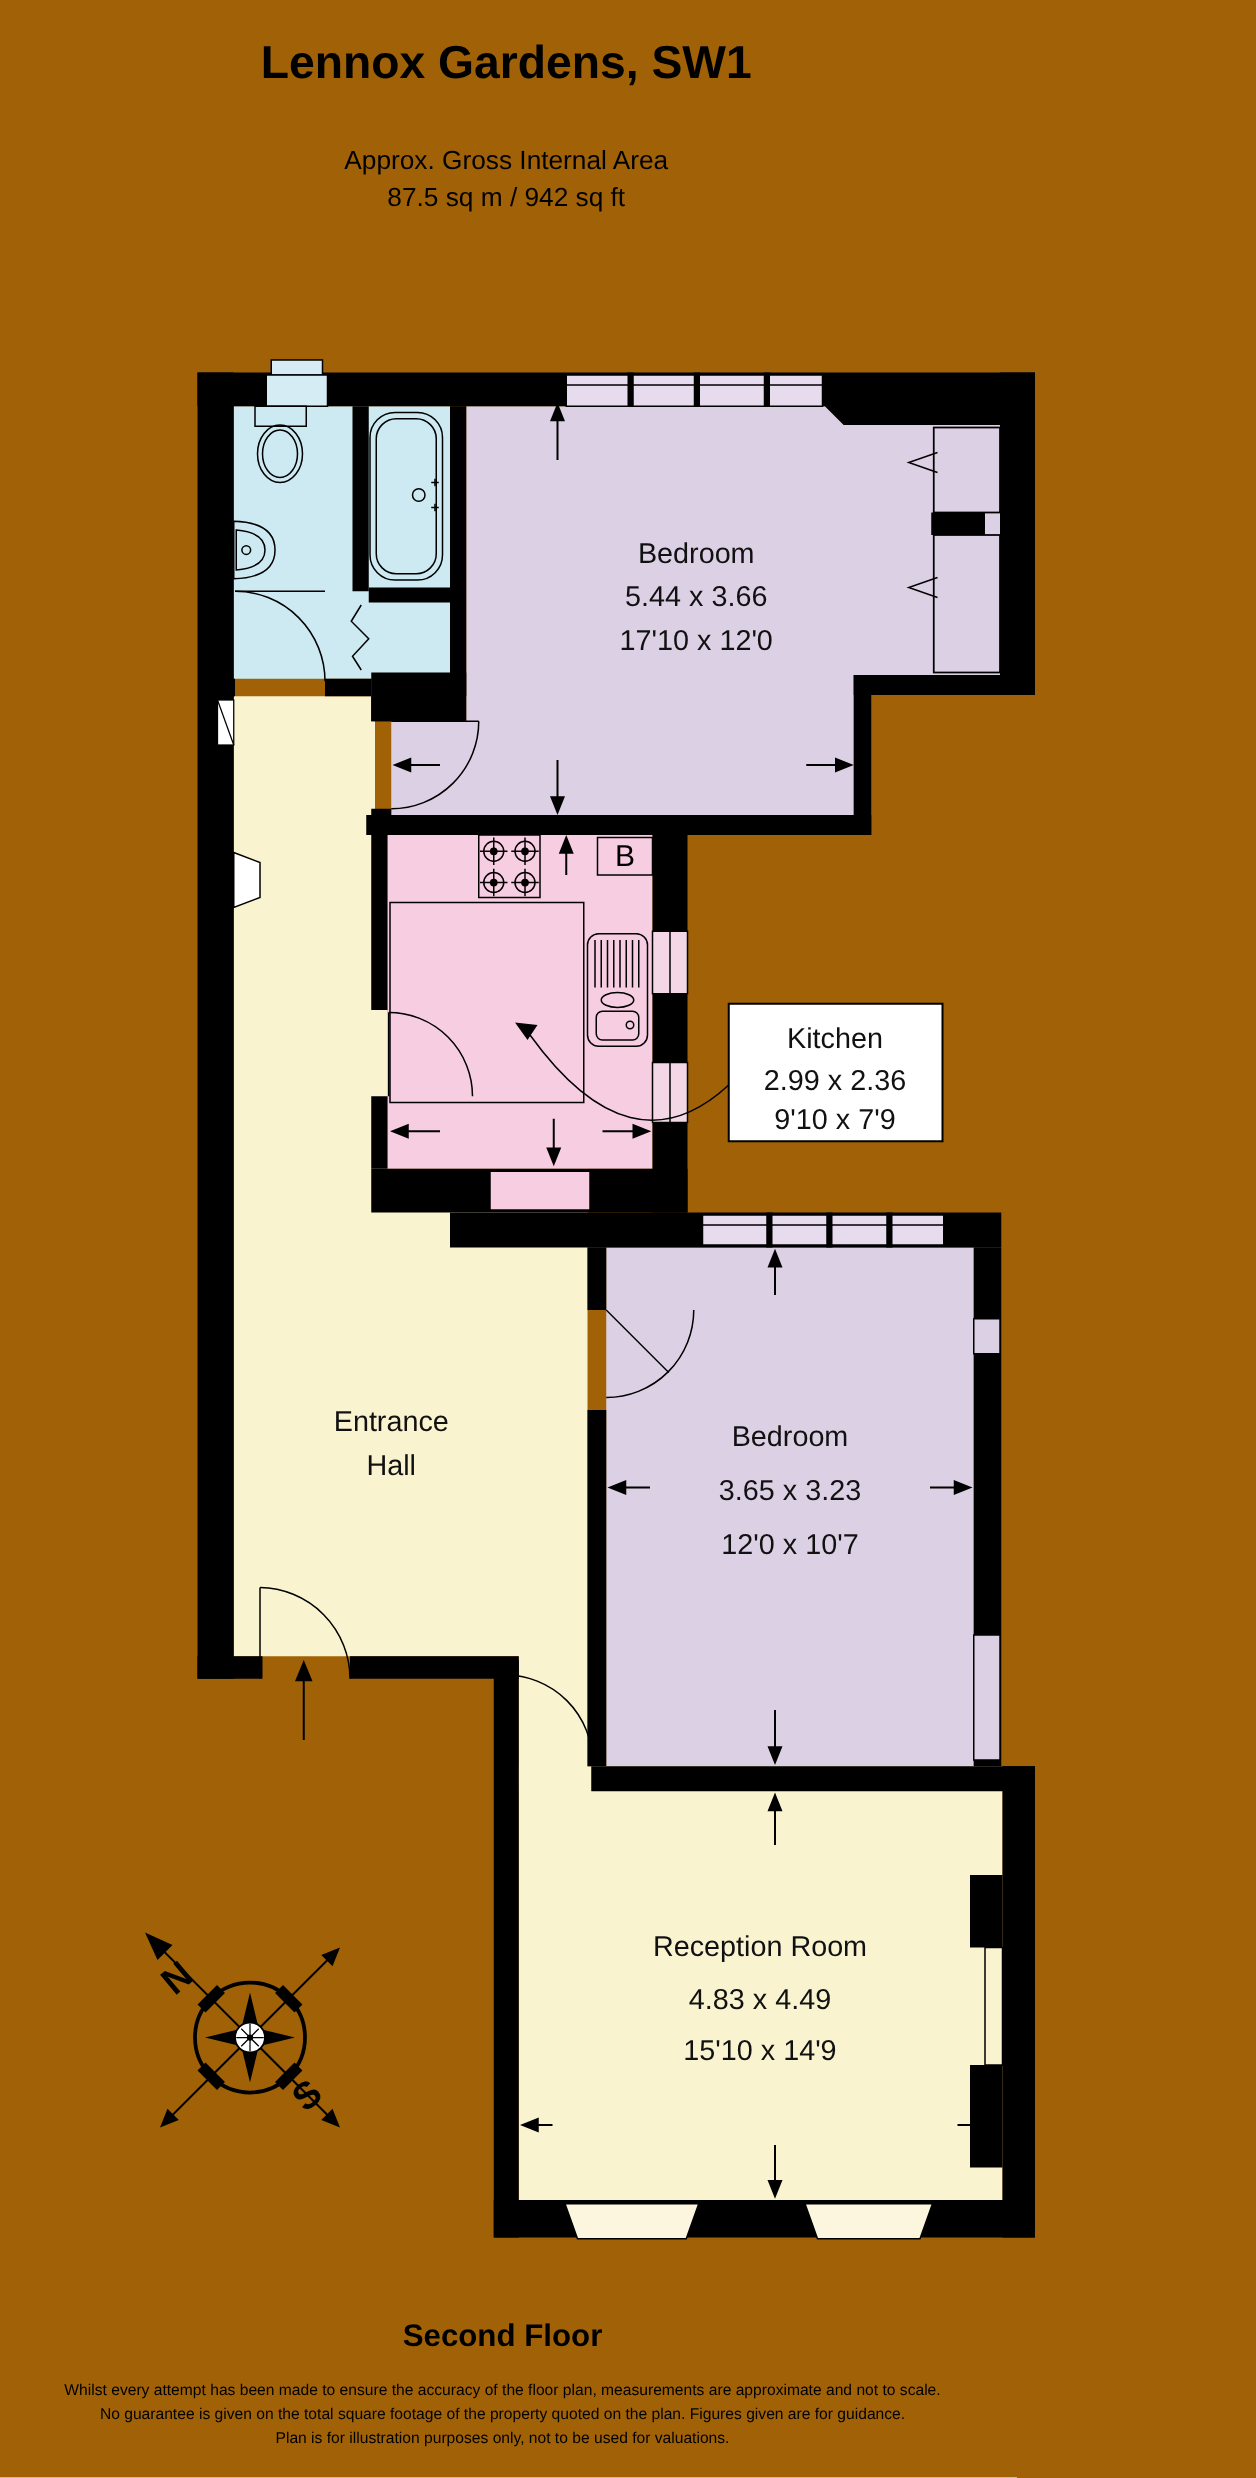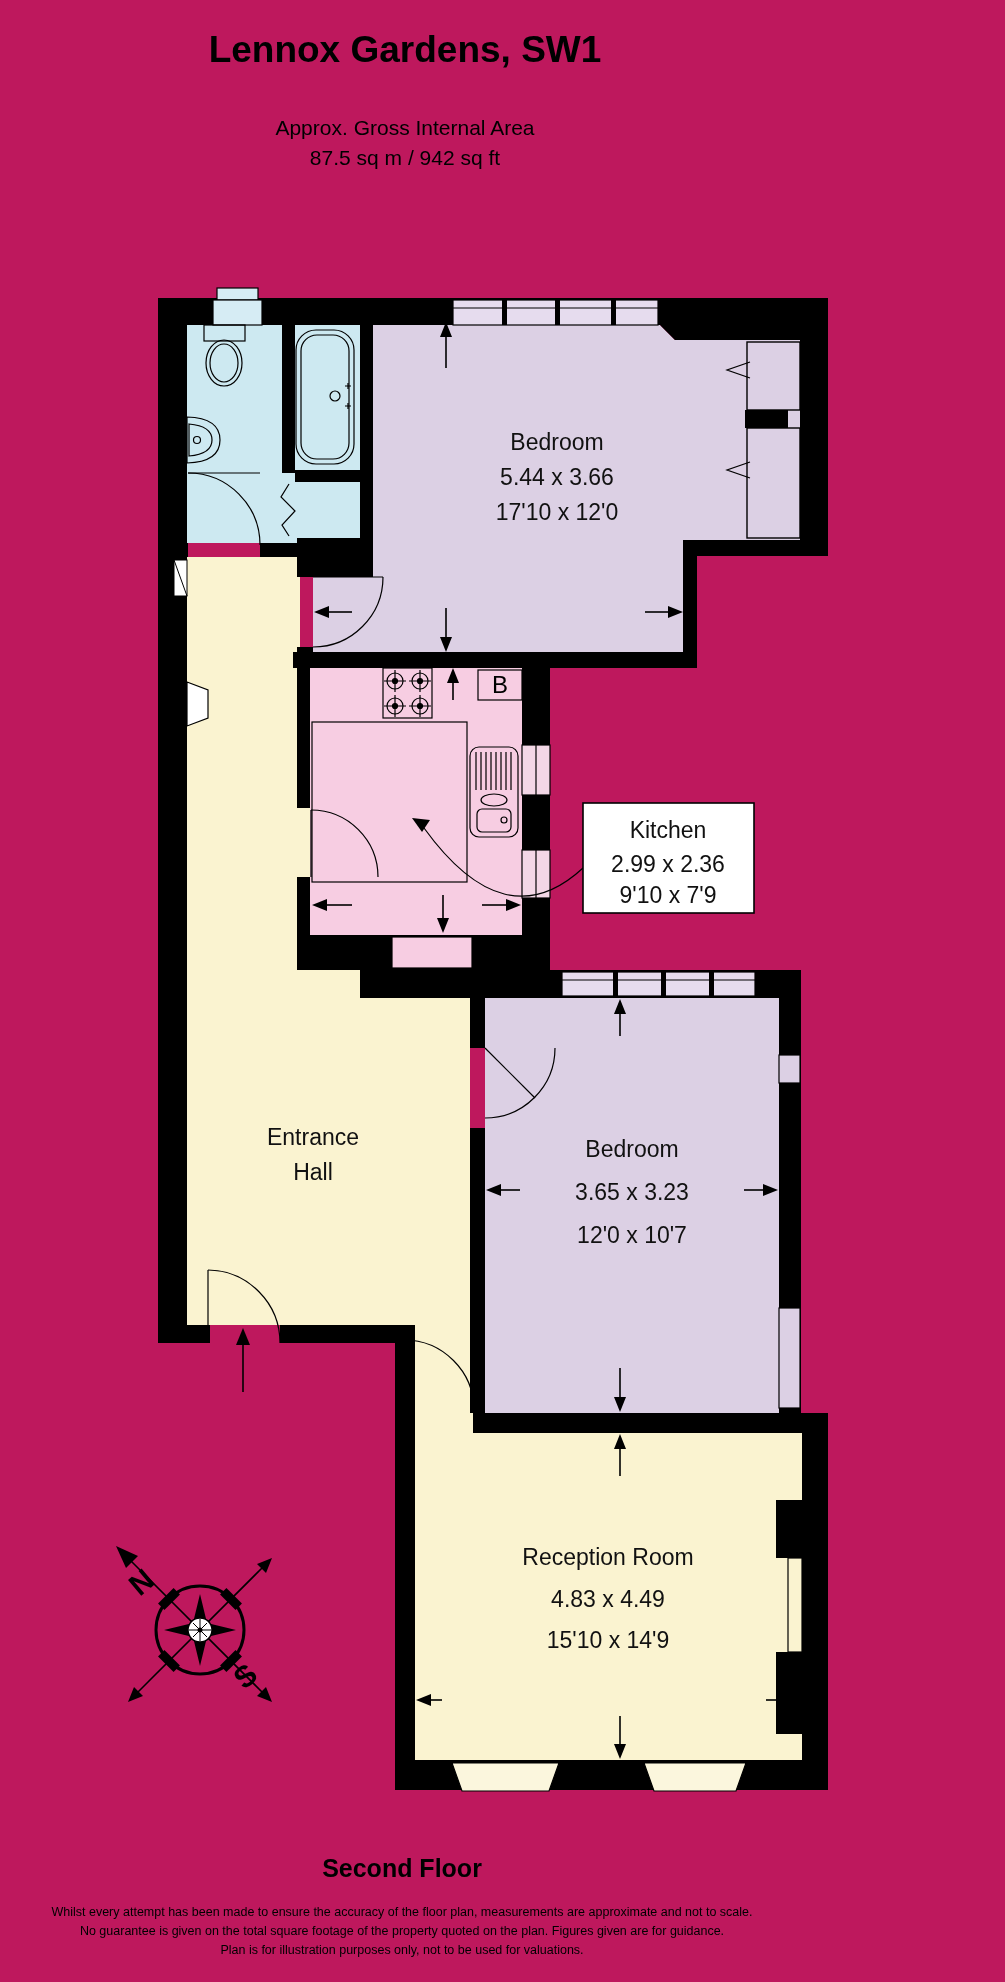--- a/index.html
+++ b/index.html
@@ -1,16 +1,16 @@
 <!DOCTYPE html>
 <html><head>
 <meta charset="utf-8">
 <style>
   html,body{margin:0;padding:0;background:#ffffff;}
-  .page{width:1005px;height:1982px;position:relative;background:#be185d;font-family:"Liberation Sans",sans-serif;}
+  .page{width:1005px;height:1982px;position:relative;background:#a16207;font-family:"Liberation Sans",sans-serif;}
   svg{display:block;}
   .t-title{font:bold 37px "Liberation Sans",sans-serif;fill:#000;}
   .t-sub{font:21px "Liberation Sans",sans-serif;fill:#000;}
   .t-room{font:23px "Liberation Sans",sans-serif;fill:#111;}
   .t-floor{font:bold 25px "Liberation Sans",sans-serif;fill:#000;}
   .t-foot{font:12.5px "Liberation Sans",sans-serif;fill:#000;}
   .t-b{font:24px "Liberation Sans",sans-serif;fill:#000;}
   .t-compass{font:bold 30px "Liberation Sans",sans-serif;fill:#000;}
   .wall{fill:#000;stroke:none;}
   .thin{fill:none;stroke:#000;stroke-width:1.4;}

